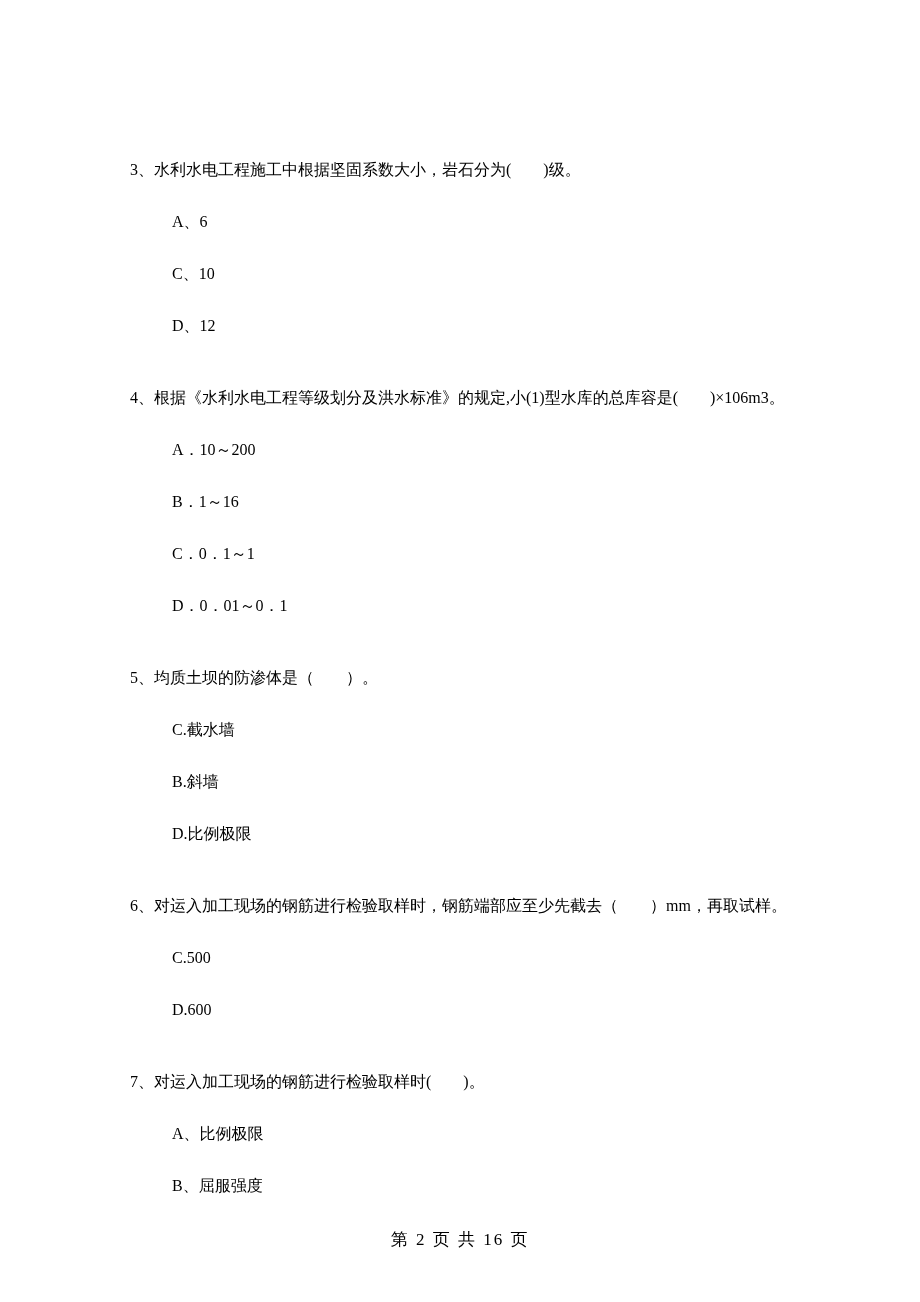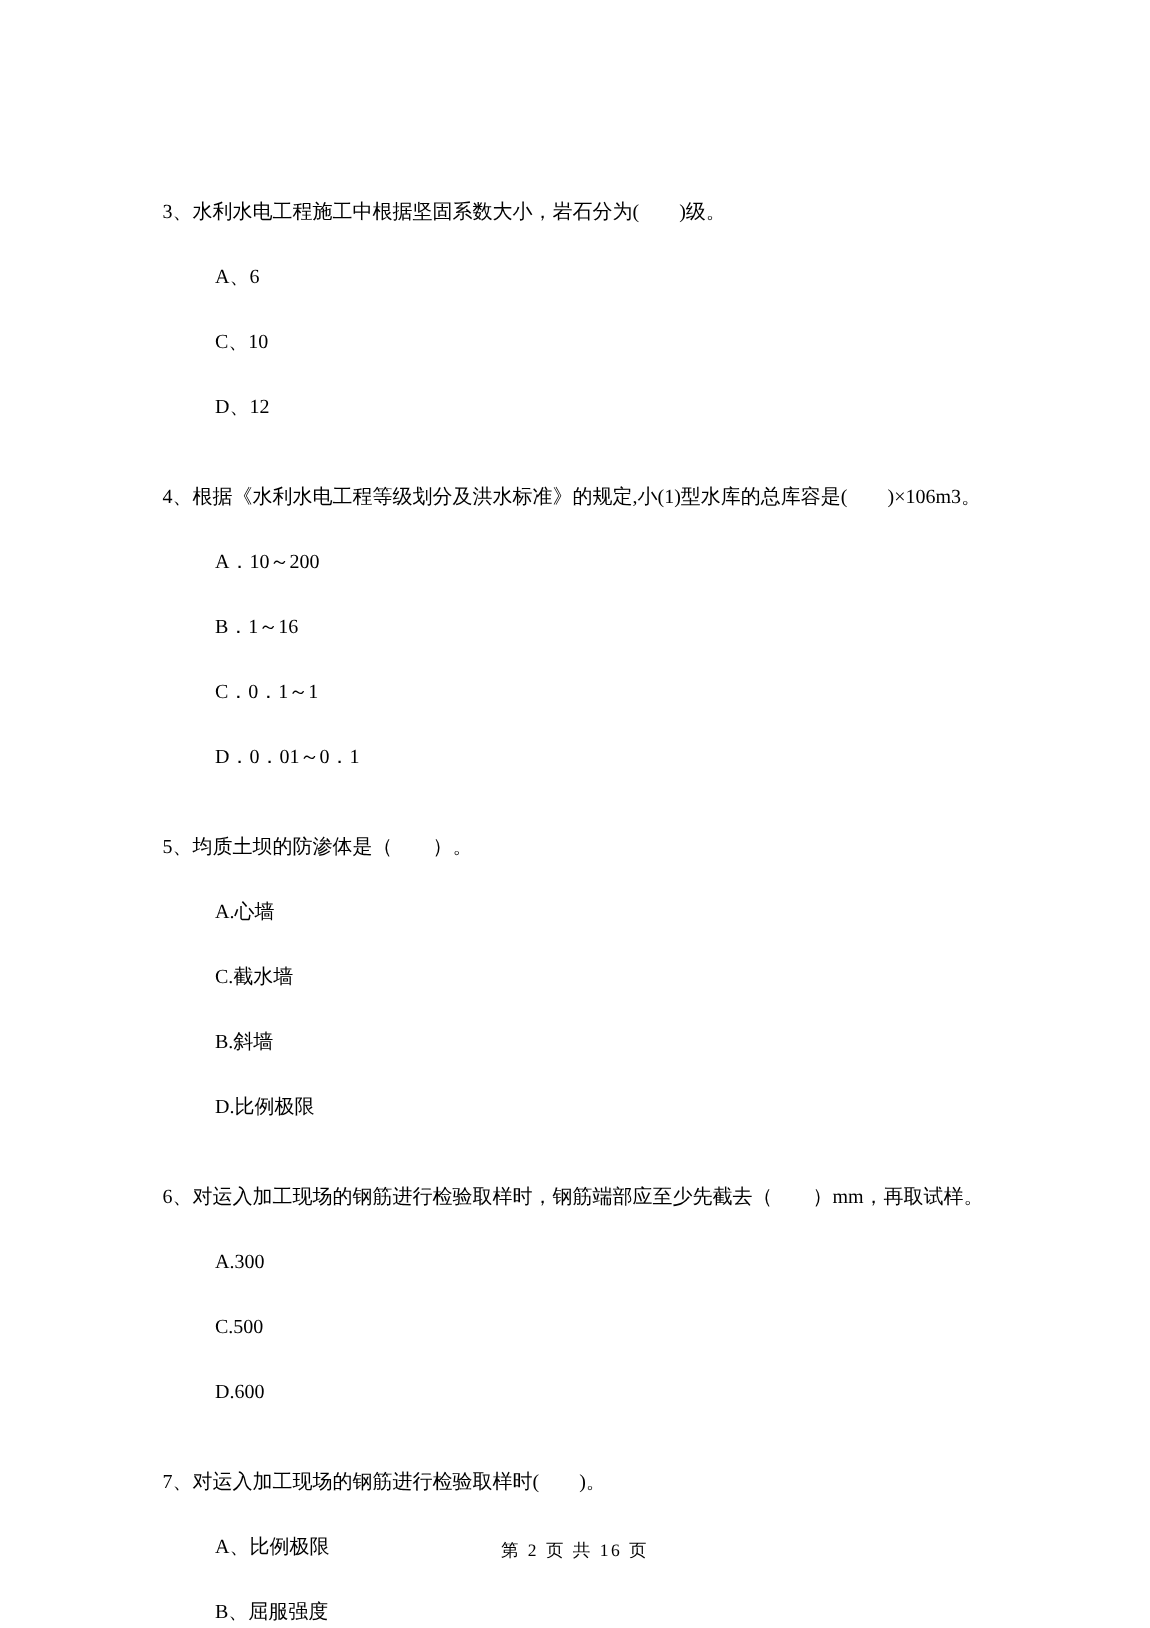--- a/index.html
+++ b/index.html
@@ -31,21 +31,21 @@
     .option {
       padding-left: 42px;
       margin-bottom: 28px;
     }
     .page-footer {
       position: absolute;
       bottom: 50px;
       left: 0;
       right: 0;
       text-align: center;
-      font-size: 14px;
+      font-size: 17px;
       letter-spacing: 2px;
     }
   </style>
 </head>
 <body>
 
 <div class="page">
 
   <div class="question">
     <div class="q-text">
@@ -63,31 +63,29 @@
     <div class="option">A．10～200</div>
     <div class="option">B．1～16</div>
     <div class="option">C．0．1～1</div>
     <div class="option">D．0．01～0．1</div>
   </div>
 
   <div class="question">
     <div class="q-text">
       <span>5、</span><span>均质土坝的防渗体是（　　）。</span>
     </div>
-    <div class="option">A.心墙</div>
     <div class="option">C.截水墙</div>
     <div class="option">B.斜墙</div>
     <div class="option">D.比例极限</div>
   </div>
 
   <div class="question">
     <div class="q-text">
       <span>6、</span><span>对运入加工现场的钢筋进行检验取样时，钢筋端部应至少先截去（　　）mm，再取试样。</span>
     </div>
-    <div class="option">A.300</div>
     <div class="option">C.500</div>
     <div class="option">D.600</div>
   </div>
 
   <div class="question">
     <div class="q-text">
       <span>7、</span><span>对运入加工现场的钢筋进行检验取样时(　　)。</span>
     </div>
     <div class="option">A、比例极限</div>
     <div class="option">B、屈服强度</div>

